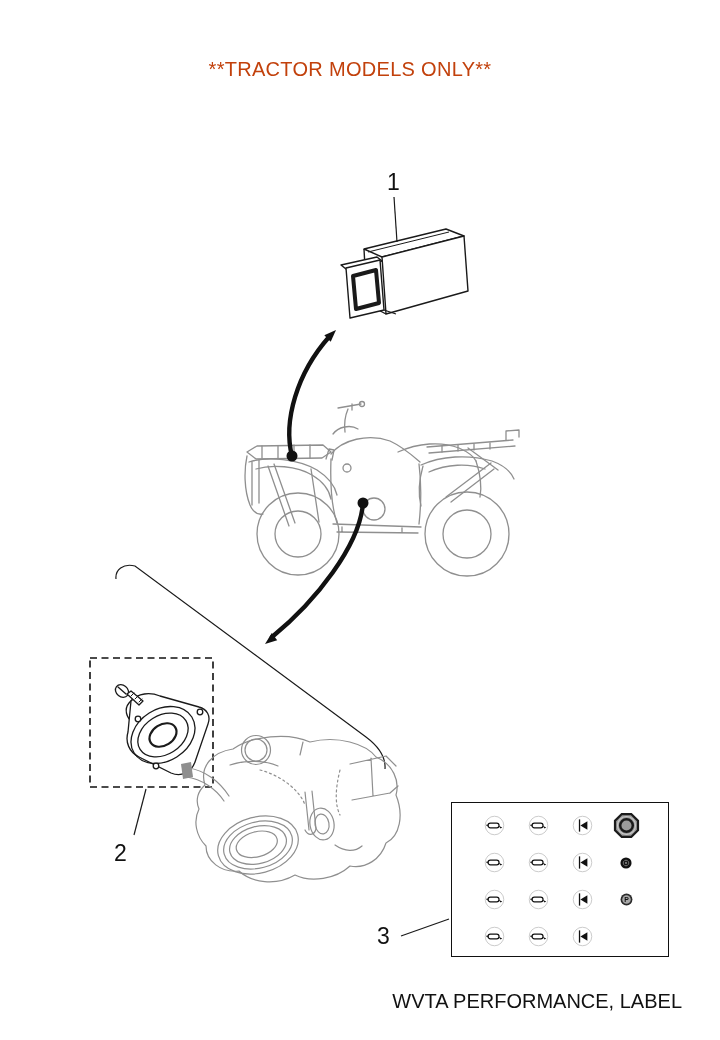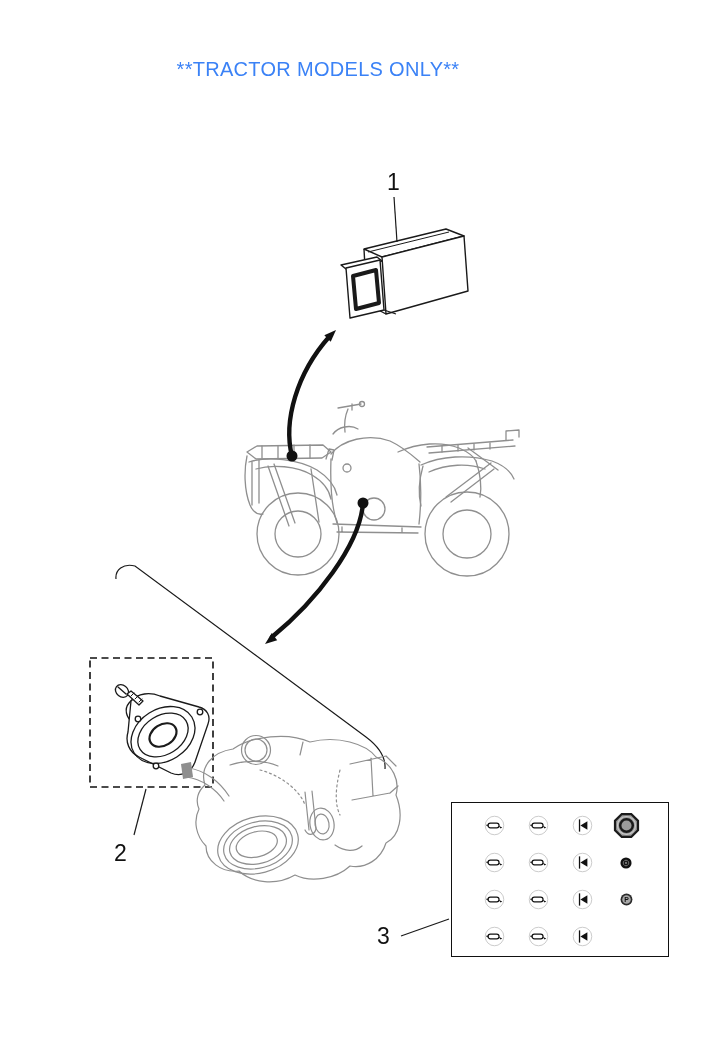--- a/index.html
+++ b/index.html
@@ -1,21 +1,21 @@
 <!DOCTYPE html>
 <html><head>
 <meta charset="utf-8">
 <style>
   html,body { margin:0; padding:0; background:#ffffff; }
   body { width:720px; height:1040px; font-family:"Liberation Sans", sans-serif; color:#1a1a1a; }
   .canvas { position:relative; width:720px; height:1040px; background:#fff; overflow:hidden; }
   .drawing-layer { position:absolute; left:0; top:0; }
   .page-title {
     position:absolute; left:0; top:58px; width:636px;
-    text-align:center; font-size:20px; letter-spacing:0.3px; color:#3b82f6;
+    text-align:center; font-size:20px; letter-spacing:0.3px; color:#c2410c;padding-left:32px;
   }
   .caption {
     position:absolute; right:38px; top:990px;
     font-size:20px; color:#111; white-space:nowrap;
   }
   .callout { position:absolute; font-size:23px; color:#111; line-height:1; }
   .callout-1 { left:387px; top:171px; }
   .callout-2 { left:114px; top:842px; }
   .callout-3 { left:377px; top:925px; }
   .label-plate {
@@ -257,14 +257,15 @@
         </div>
         <div class="plate-cell" data-name="speed-limiter-icon">
           <svg viewBox="0 0 24 24">
             <use href="#sym-speed-limiter-icon"></use>
           </svg>
         </div>
         <div class="plate-cell" data-name="empty"></div>
       </div>
   </div>
 
+  <div class="caption" data-name="caption-text">WVTA PERFORMANCE, LABEL</div>
 
 </div>
 
 </body></html>

